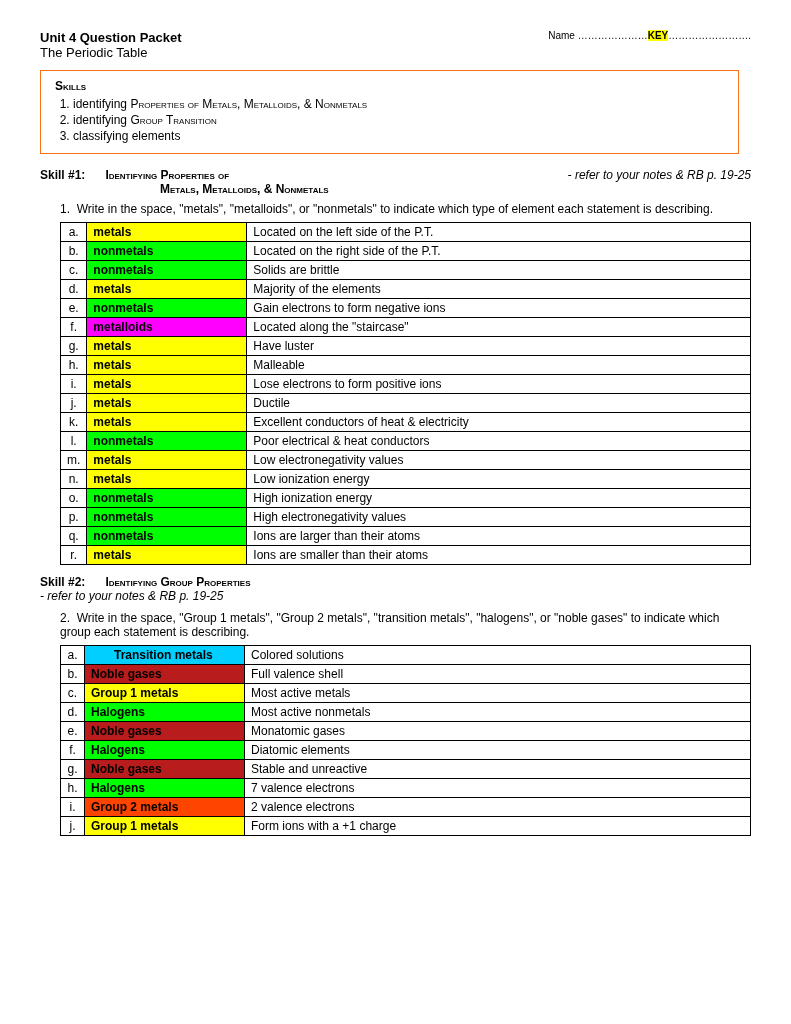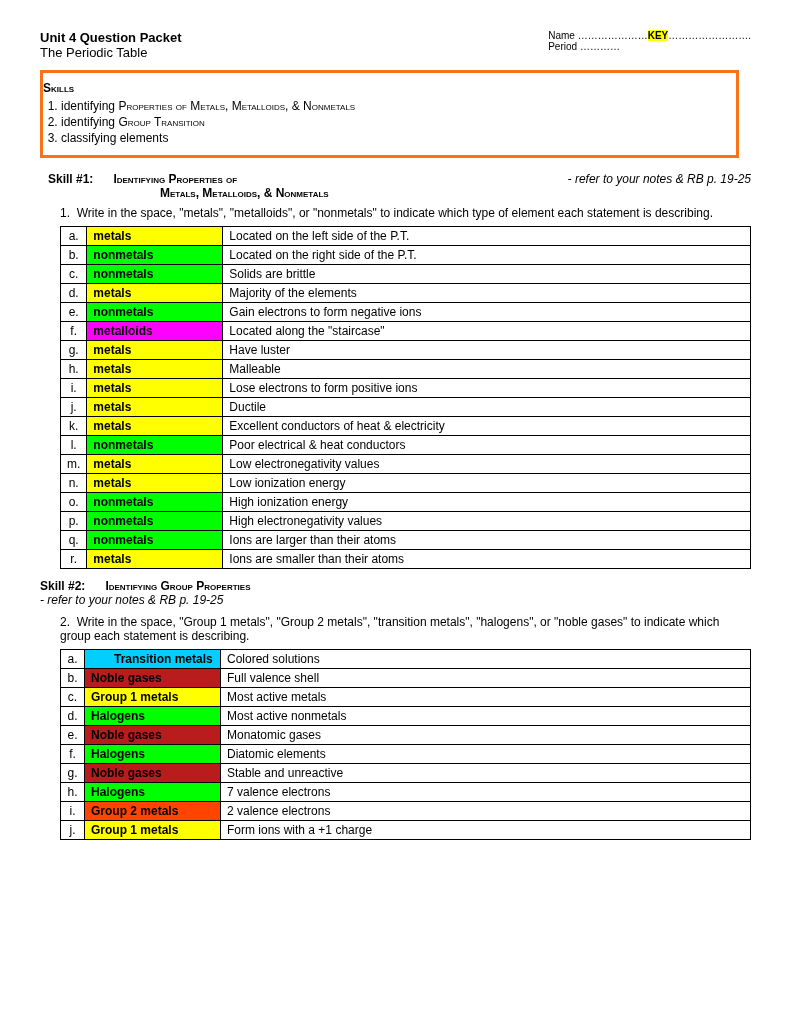--- a/index.html
+++ b/index.html
@@ -15,22 +15,22 @@
     .header-row {
       display: flex;
       justify-content: space-between;
       margin-bottom: 4px;
     }
     .header-left { font-size: 13px; }
     .header-right { font-size: 10px; }
     .bold { font-weight: bold; }
     .key-highlight { background: yellow; font-weight: bold; }
     .skills-box {
-      border: 3px solid #f97316;
-      padding: 8px 0;
+      border: 1px solid #f97316;
+      padding: 8px 14px;
       margin: 10px 12px 14px 0;
     }
     .skills-box .skills-title {
       font-variant: small-caps;
       font-weight: bold;
       font-size: 12px;
       margin-bottom: 4px;
     }
     .skills-columns {
       display: flex;
@@ -47,21 +47,20 @@
       font-size: 12px;
     }
     .sc { font-variant: small-caps; }
     .skill-header {
       margin: 10px 0 4px 0;
     }
     .skill-header-row {
       display: flex;
       justify-content: space-between;
       align-items: flex-start;
-      margin-left: 8px;
     }
     .skill-label {
       font-weight: bold;
       font-size: 12px;
     }
     .skill-ref {
       font-size: 12px;
       font-style: italic;
     }
     .instruction {
@@ -78,21 +77,21 @@
     td {
       border: 1px solid #000;
       padding: 2px 6px;
       vertical-align: middle;
     }
     td.letter {
       width: 24px;
       text-align: center;
     }
     td.answer {
-      width: 136px;
+      width: 160px;
     }
     td.description {
       width: auto;
     }
     .hl-yellow { background: #ffff00; font-weight: bold; }
     .hl-green { background: #00ff00; font-weight: bold; }
     .hl-magenta { background: #ff00ff; font-weight: bold; }
     .hl-transition { background: #00cfff; font-weight: bold; padding-left: 29px; }
     .hl-noble { background: #b91c1c; font-weight: bold; }
     .hl-group1 { background: #ffff00; font-weight: bold; }
@@ -112,21 +111,20 @@
 
 <div class="header-row">
   <div class="header-left">
     <div class="bold">Unit 4 Question Packet</div>
     <div>The Periodic Table</div>
   </div>
   <div class="header-right">
     <div>
       <span>Name …………………</span><span class="key-highlight">KEY</span><span>…………………….</span>
     </div>
-    <div>Period …………</div>
   </div>
 </div>
 
 <div class="skills-box">
   <div class="skills-title">Skills</div>
   <div class="skills-columns">
     <div class="skills-col">
       <ol>
         <li>identifying <span class="sc">Properties of Metals, Metalloids, &amp; Nonmetals</span></li>
         <li>identifying <span class="sc">Group Transition</span></li>

